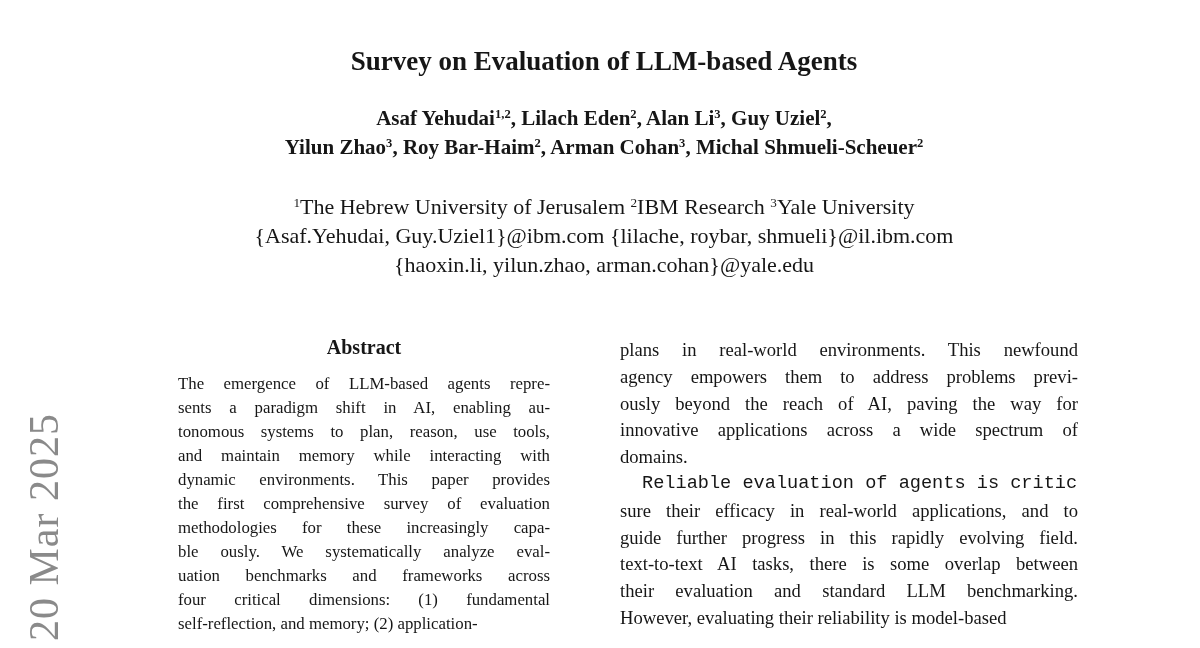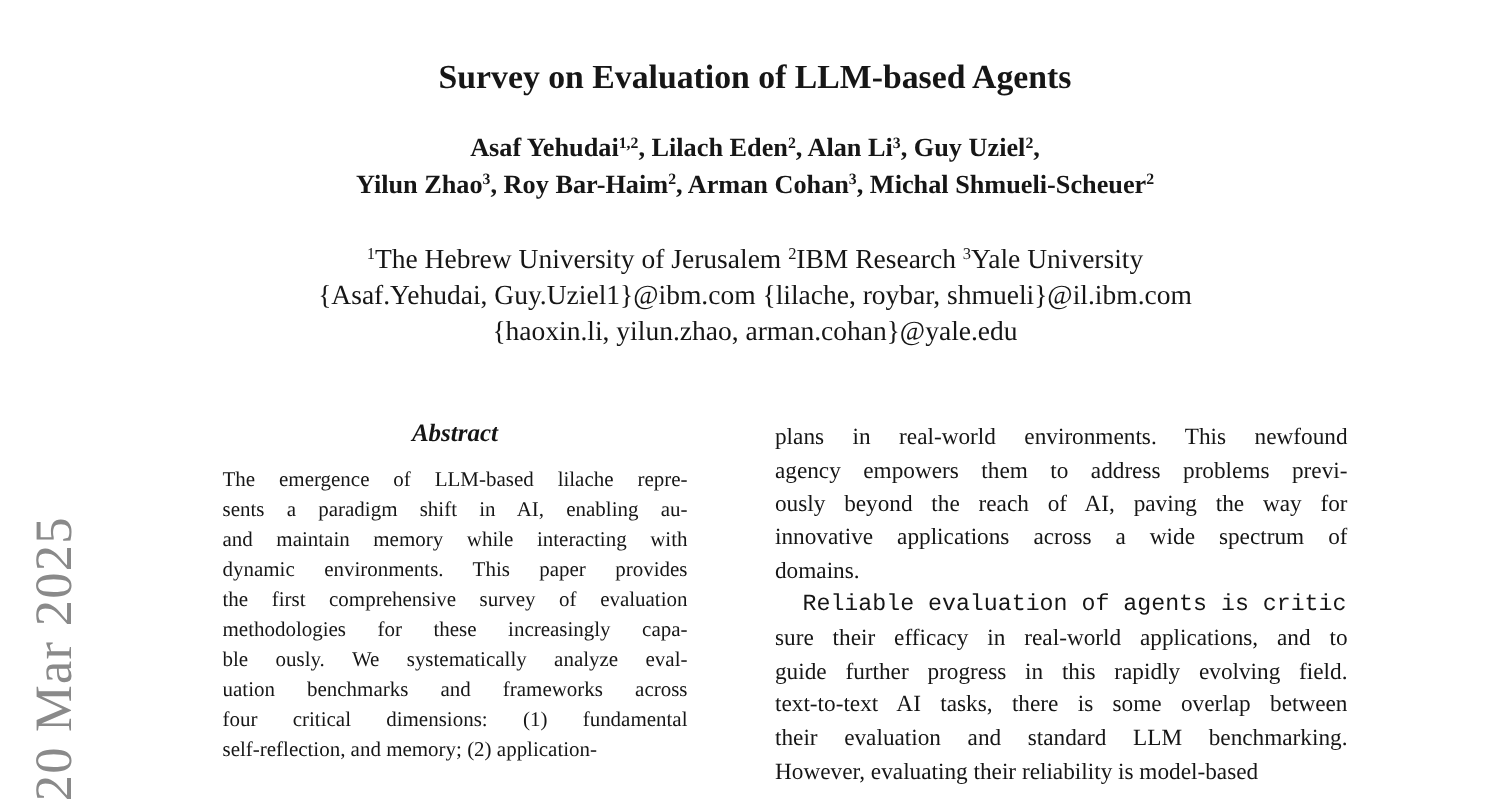--- a/index.html
+++ b/index.html
@@ -62,21 +62,20 @@
   .col-left {
     position: absolute;
     left: 178px; top: 334px;
     width: 372px;
   }
   .abstract-heading {
     font-size: 20px; font-weight: bold;
     line-height: 26px;
     text-align: center;
     margin-bottom: 12px;
-    font-style: italic;
   }
   .abstract-body {
     font-size: 16.8px;
     line-height: 24px;
   }
   .col-right {
     position: absolute;
     left: 620px; top: 337px;
     width: 458px;
     font-size: 18.6px;
@@ -109,22 +108,23 @@
   <div class="affiliations">
     <div><sup>1</sup>The Hebrew University of Jerusalem <sup>2</sup>IBM Research <sup>3</sup>Yale University</div>
     <div>{Asaf.Yehudai, Guy.Uziel1}@ibm.com {lilache, roybar, shmueli}@il.ibm.com</div>
     <div>{haoxin.li, yilun.zhao, arman.cohan}@yale.edu</div>
   </div>
 </div>
 
 <section class="col-left">
   <div class="abstract-heading">Abstract</div>
   <div class="abstract-body">
-      <div class="ln">The emergence of LLM-based lilache repre-</div>
+      <div class="ln">The emergence of LLM-based agents repre-</div>
       <div class="ln">sents a paradigm shift in AI, enabling au-</div>
+      <div class="ln">tonomous systems to plan, reason, use tools,</div>
       <div class="ln">and maintain memory while interacting with</div>
       <div class="ln">dynamic environments. This paper provides</div>
       <div class="ln">the first comprehensive survey of evaluation</div>
       <div class="ln">methodologies for these increasingly capa-</div>
       <div class="ln">ble ously. We systematically analyze eval-</div>
       <div class="ln">uation benchmarks and frameworks across</div>
       <div class="ln">four critical dimensions: (1) fundamental</div>
       <div class="ln ln-last">self-reflection, and memory; (2) application-</div>
     </div>
 </section>

